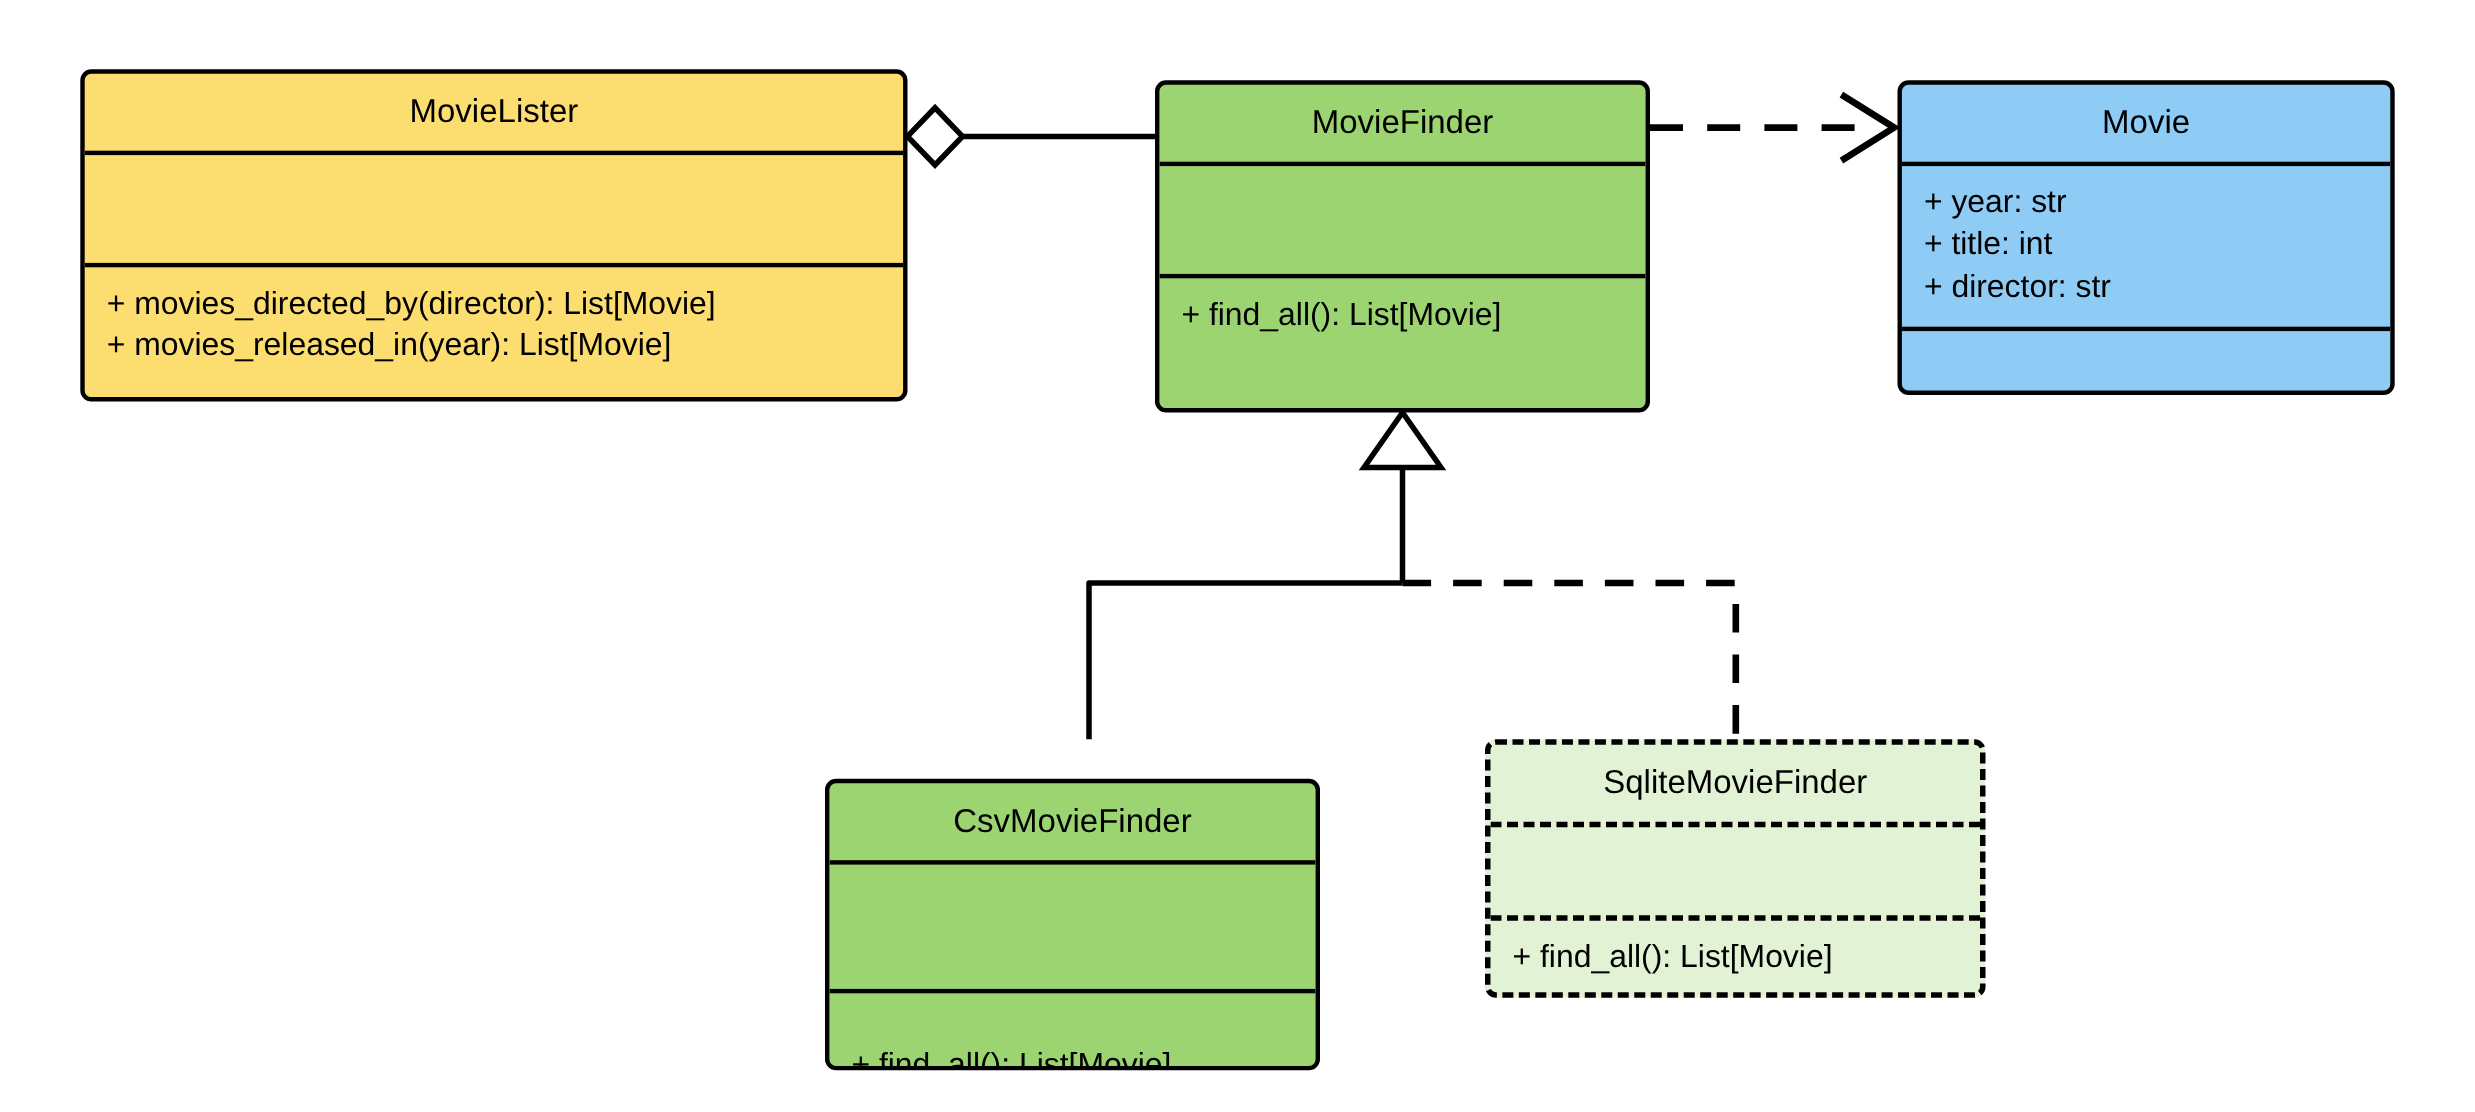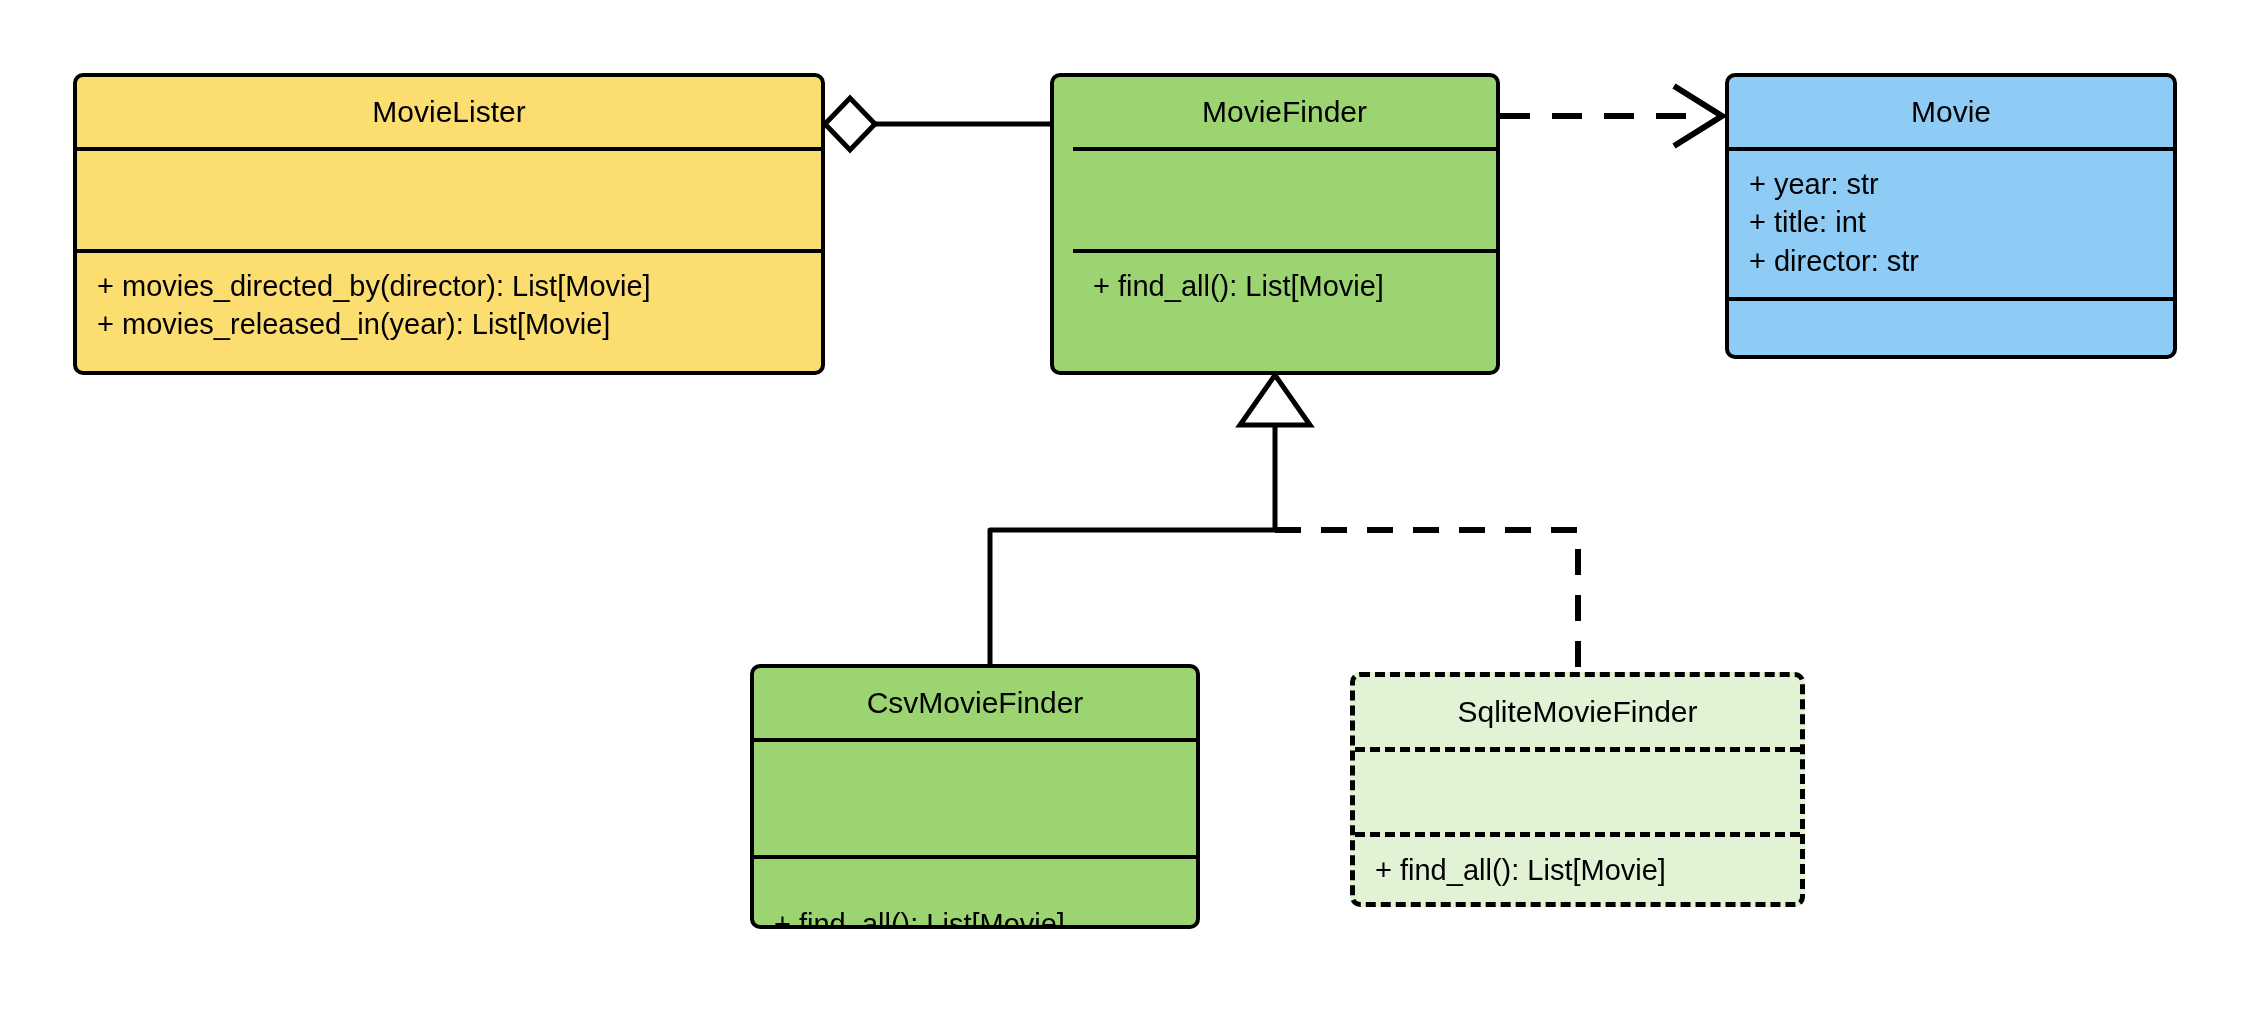--- a/index.html
+++ b/index.html
@@ -65,24 +65,24 @@
     flex: 1 1 auto;
     min-height: 0;
     border-radius: 26px;
   }
   .member {
     line-height: 1.32;
     white-space: nowrap;
   }
 
   
-  #box-movielister      { left: 73px;   top: 73px;  width: 752px; height: 302px; background: #FCDD6F; }
-  #box-moviefinder      { left: 1050px; top: 73px;  width: 450px; height: 302px; background: #9BD470; padding-left: 19px; }
+  #box-movielister      { left: 73px;   top: 63px;  width: 752px; height: 302px; background: #FCDD6F; }
+  #box-moviefinder      { left: 1050px; top: 73px;  width: 450px; height: 302px; background: #9BD470; }
   #box-movie            { left: 1725px; top: 73px;  width: 452px; height: 286px; background: #8ECCF5; }
-  #box-csvmoviefinder   { left: 750px;  top: 664px; width: 450px; height: 265px; background: #9BD470; gap: 32px; }
+  #box-csvmoviefinder   { left: 750px;  top: 708px; width: 450px; height: 265px; background: #9BD470; gap: 32px; }
   #box-sqlitemoviefinder{ left: 1350px; top: 672px; width: 455px; height: 235px; background: #E2F2D5; }
 
   #box-movielister .cls-attrs { flex: 0 0 102px; }
   #box-moviefinder .cls-attrs { flex: 0 0 102px; }
   #box-movie .cls-attrs       { flex: 0 0 150px; }
   #box-csvmoviefinder .cls-attrs    { flex: 0 0 85px; }
   #box-sqlitemoviefinder .cls-attrs { flex: 0 0 85px; }
 </style>
 </head>
 <body>

